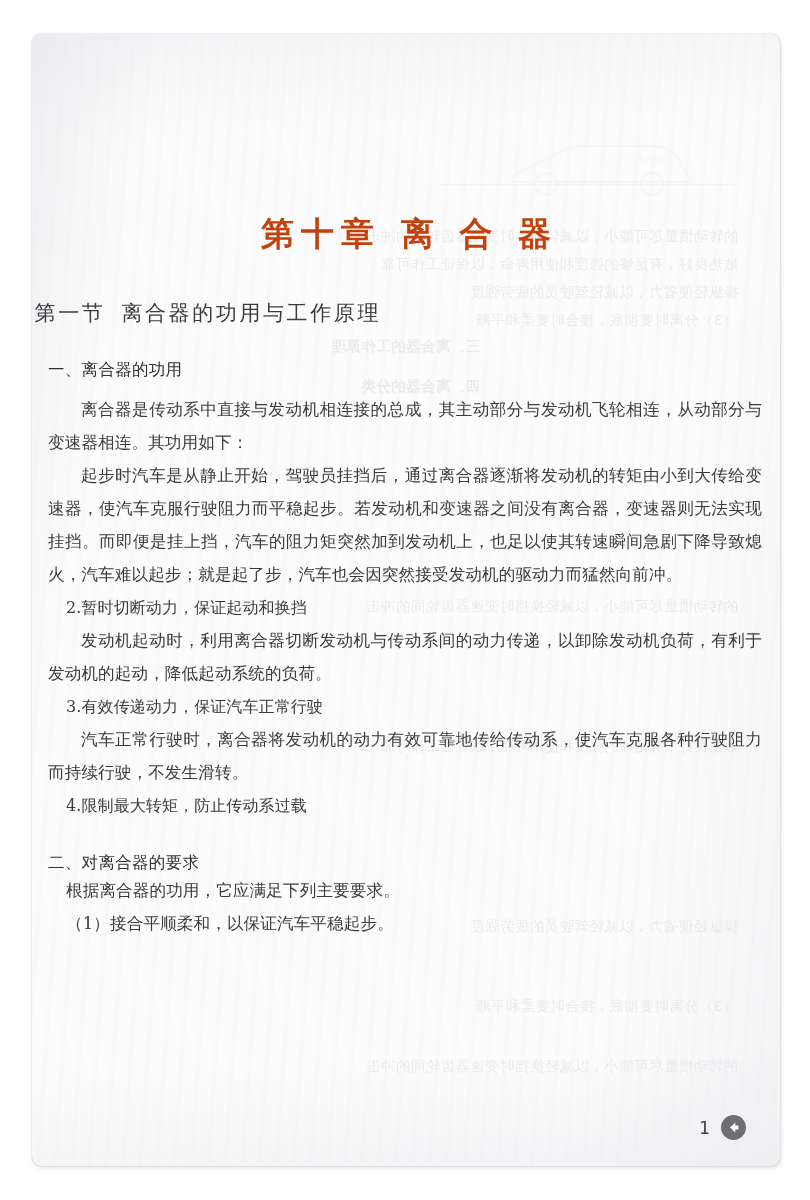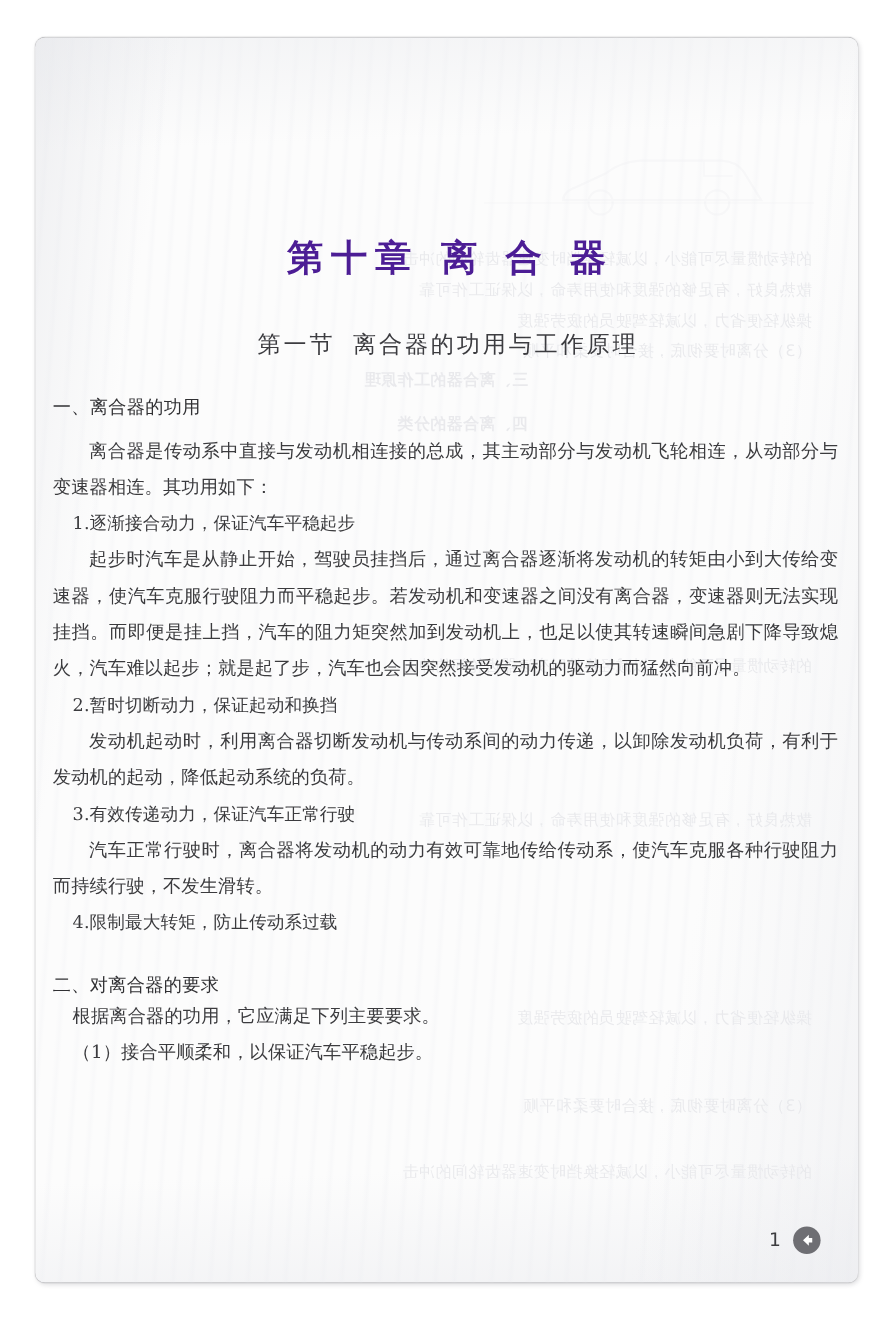--- a/index.html
+++ b/index.html
@@ -105,29 +105,28 @@
   }
 
   .chapter-title {
     margin: 0;
     padding-top: 178px;
     text-align: center;
     font-family: "DejaVu Serif", "Liberation Serif", serif;
     font-weight: bold;
     font-size: 33px;
     letter-spacing: 7px;
-    color: #4c1d95;
+    color: #c2410c;
     text-indent: 7px;
   }
   .chapter-title .gap { display: inline-block; width: 20px; }
 
   .section-title {
     margin: 0;
     padding-top: 42px;
-    text-align: center;
     font-family: "DejaVu Serif", "Liberation Serif", serif;
     font-size: 21px;
     font-weight: normal;
     letter-spacing: 2.6px;
     color: #3c3c40;
     text-indent: 2.6px;
   }
   .section-title .gap { display: inline-block; width: 16px; }
 
   .sub-heading {
@@ -224,21 +223,20 @@
       </h1>
 
       <h2 class="section-title">
         <span>第一节</span><span class="gap"></span><span>离合器的功用与工作原理</span>
       </h2>
 
       <h3 class="sub-heading">一、离合器的功用</h3>
 
       <div class="body-block">
         <p class="para first">离合器是传动系中直接与发动机相连接的总成，其主动部分与发动机飞轮相连，从动部分与变速器相连。其功用如下：</p>
-        <p class="item-line">1.逐渐接合动力，保证汽车平稳起步</p>
         <p class="para">起步时汽车是从静止开始，驾驶员挂挡后，通过离合器逐渐将发动机的转矩由小到大传给变速器，使汽车克服行驶阻力而平稳起步。若发动机和变速器之间没有离合器，变速器则无法实现挂挡。而即便是挂上挡，汽车的阻力矩突然加到发动机上，也足以使其转速瞬间急剧下降导致熄火，汽车难以起步；就是起了步，汽车也会因突然接受发动机的驱动力而猛然向前冲。</p>
         <p class="item-line">2.暂时切断动力，保证起动和换挡</p>
         <p class="para">发动机起动时，利用离合器切断发动机与传动系间的动力传递，以卸除发动机负荷，有利于发动机的起动，降低起动系统的负荷。</p>
         <p class="item-line">3.有效传递动力，保证汽车正常行驶</p>
         <p class="para">汽车正常行驶时，离合器将发动机的动力有效可靠地传给传动系，使汽车克服各种行驶阻力而持续行驶，不发生滑转。</p>
         <p class="item-line">4.限制最大转矩，防止传动系过载</p>
       </div>
 
       <h3 class="sub-heading tight">二、对离合器的要求</h3>
 

